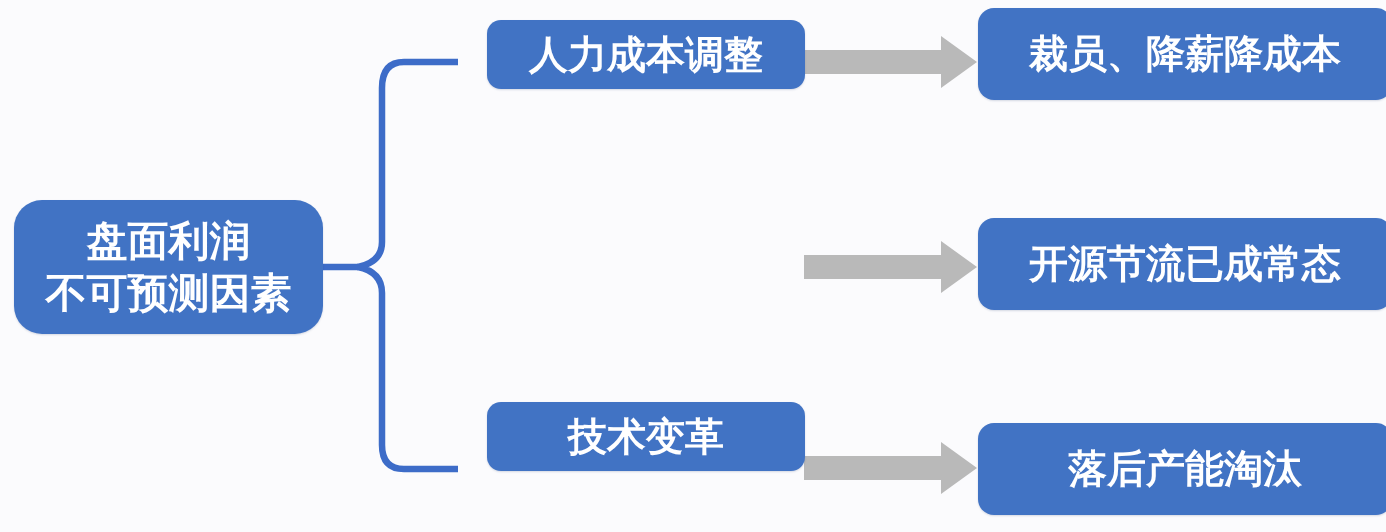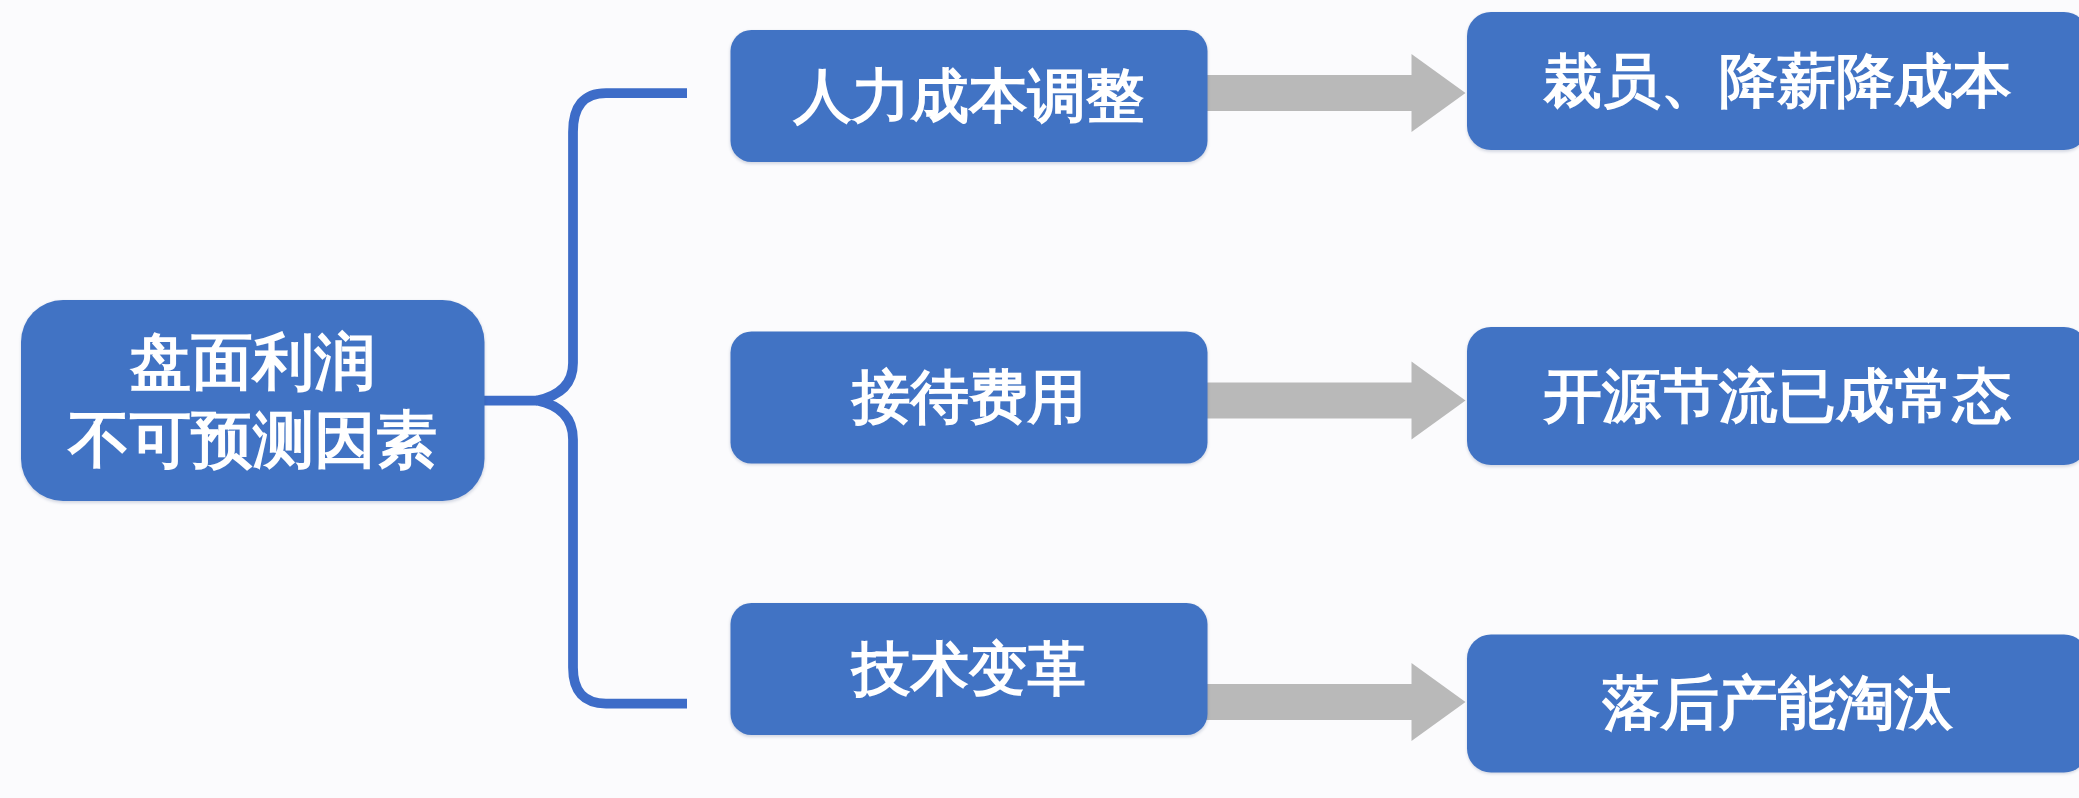--- a/index.html
+++ b/index.html
@@ -48,21 +48,21 @@
   .node-root {
     left: 14px; top: 200px;
     width: 309px; height: 134px;
     border-radius: 28px;
     font-size: 41px;
     line-height: 52px;
     flex-direction: column;
   }
   .node-cause {
     left: 487px;
-    width: 318px; height: 88px;
+    width: 318px; height: 69px;
     border-radius: 14px;
     font-size: 39px;
   }
   .node-effect {
     left: 978px;
     width: 414px; height: 92px;
     border-radius: 16px;
     font-size: 39px;
   }
   .row1-cause { top: 20px; }
@@ -88,23 +88,20 @@
   </svg>
 
   <div class="node node-root">
     <div>盘面利润</div>
     <div>不可预测因素</div>
   </div>
 
   <div class="node node-cause row1-cause">
     <span>人力成本调整</span>
   </div>
-  <div class="node node-cause row2-cause">
-    <span>接待费用</span>
-  </div>
   <div class="node node-cause row3-cause">
     <span>技术变革</span>
   </div>
 
   <div class="node node-effect row1-effect">
     <span>裁员、降薪降成本</span>
   </div>
   <div class="node node-effect row2-effect">
     <span>开源节流已成常态</span>
   </div>

